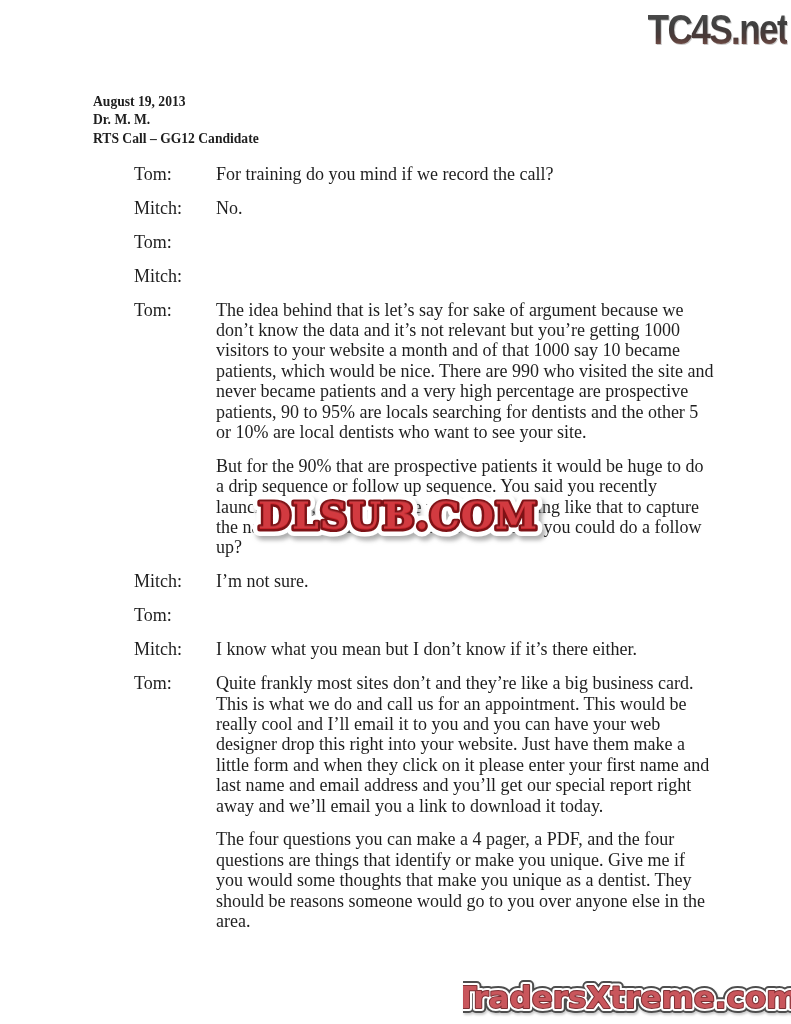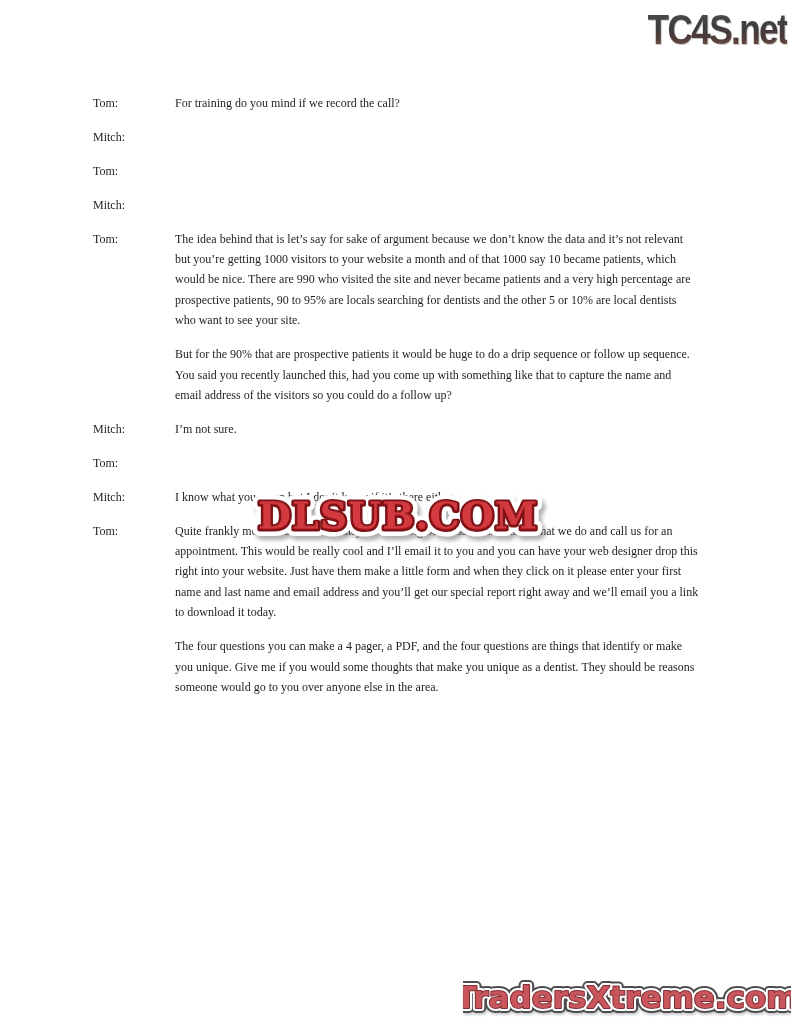--- a/index.html
+++ b/index.html
@@ -38,23 +38,24 @@
     width: 622px;
   }
   .doc-header {
     font-weight: bold;
     font-size: 13.6px;
     line-height: 18.3px;
     margin-bottom: 16px;
   }
   .entry {
     display: flex;
-    font-size: 12px;
+    font-size: 18px;
     line-height: 20.4px;
     margin-bottom: 13.5px;
+    margin-left: 41px;
   }
   .speaker { width: 82px; flex: none; }
   .speech  { width: 524px; }
 
   
   .wm-center {
     position: absolute;
     left: 238px; top: 482px;
     width: 320px; height: 66px;
     filter: drop-shadow(3px 4px 2px rgba(110,110,110,0.55));
@@ -70,27 +71,33 @@
   }
   .wm-bottom svg { display: block; }
 </style>
 </head>
 <body>
 
 <div class="logo-tc4s">TC4S.net</div>
 
 <div class="doc">
 
+  <div class="doc-header">
+    <div>August 19, 2013</div>
+    <div>Dr. M. M.</div>
+    <div>RTS Call – GG12 Candidate</div>
+  </div>
 
   <div class="entry">
     <div class="speaker">Tom:</div>
     <div class="speech">For training do you mind if we record the call?</div>
   </div>
   <div class="entry">
     <div class="speaker">Mitch:</div>
+    <div class="speech">No.</div>
   </div>
   <div class="entry">
     <div class="speaker">Tom:</div>
   </div>
   <div class="entry">
     <div class="speaker">Mitch:</div>
   </div>
   <div class="entry">
     <div class="speaker">Tom:</div>
     <div class="speech">The idea behind that is let’s say for sake of argument because we don’t know the data and it’s not relevant but you’re getting 1000 visitors to your website a month and of that 1000 say 10 became patients, which would be nice. There are 990 who visited the site and never became patients and a very high percentage are prospective patients, 90 to 95% are locals searching for dentists and the other 5 or 10% are local dentists who want to see your site.</div>

